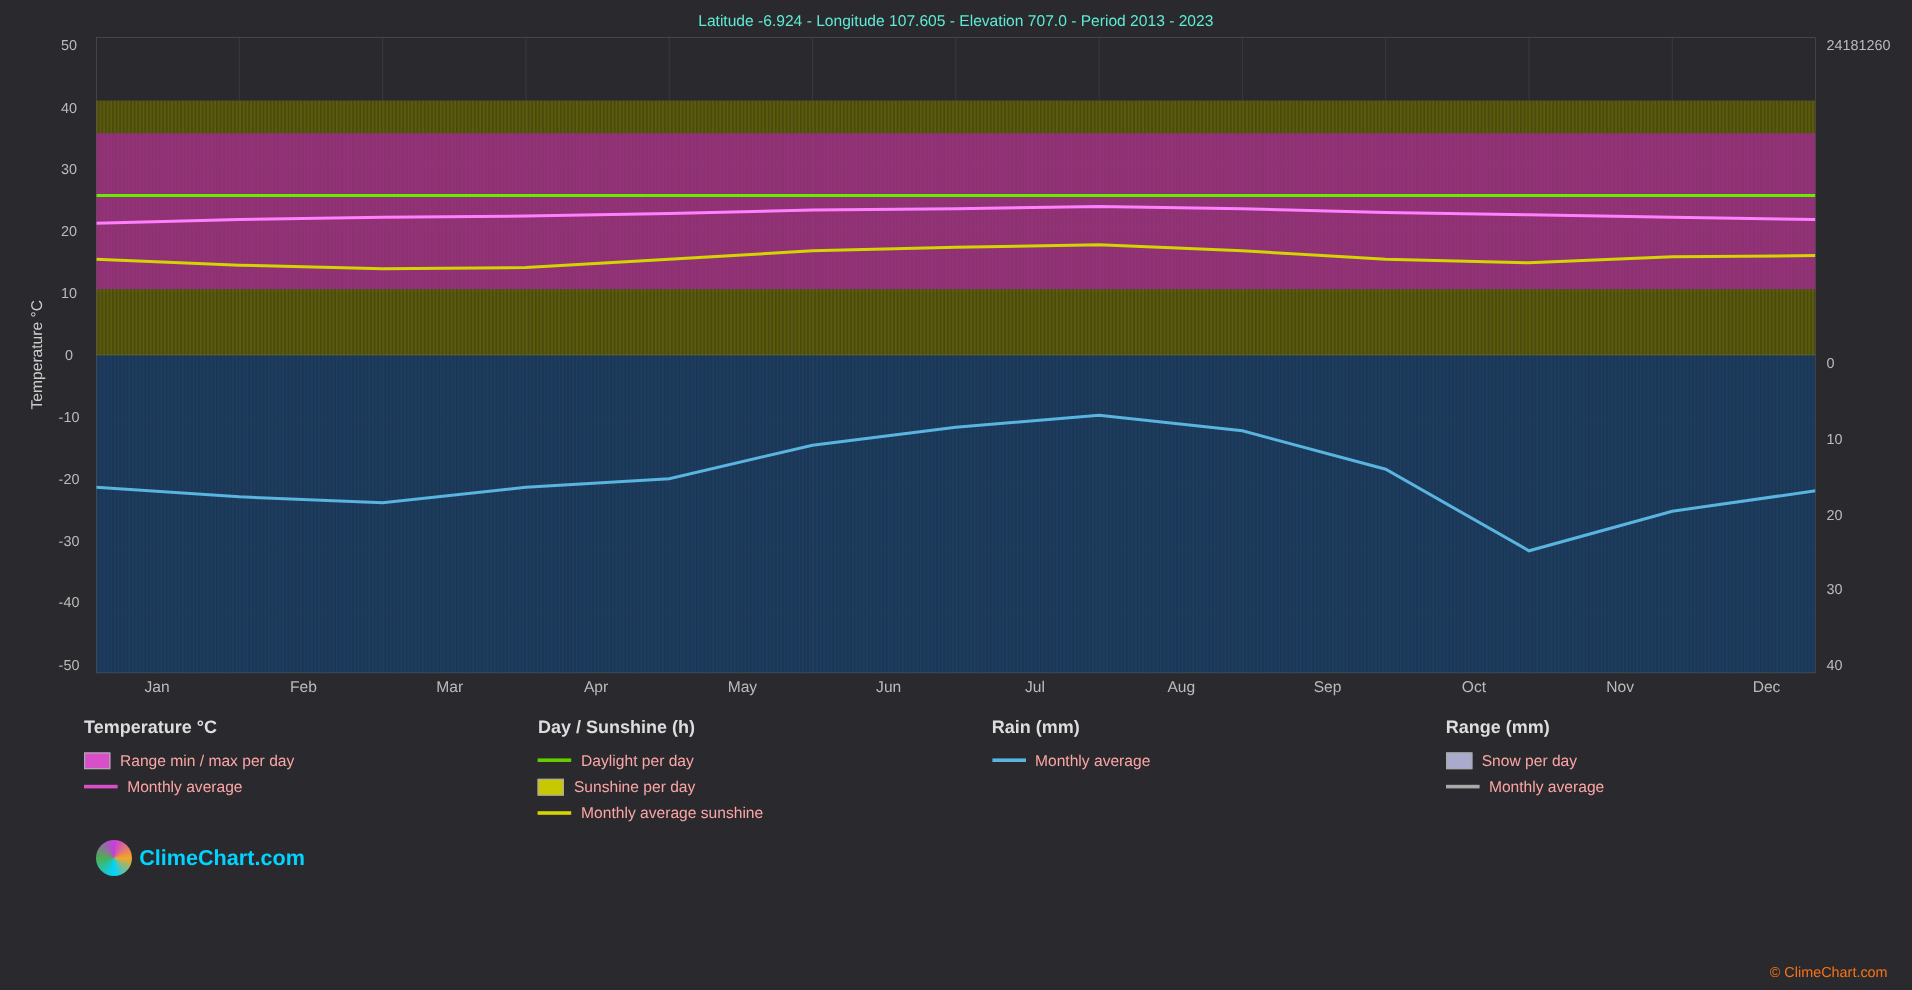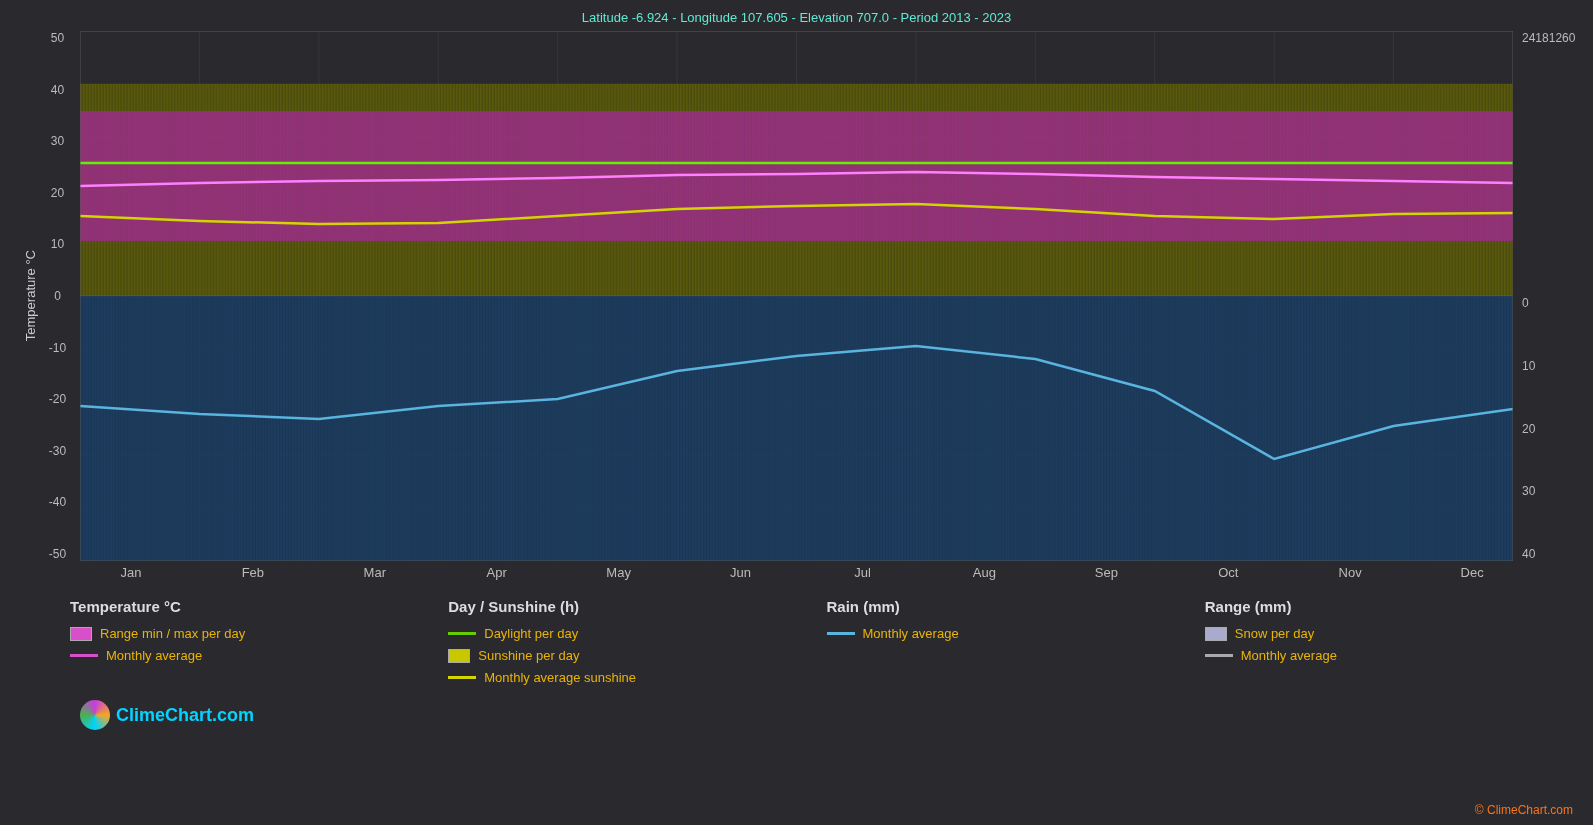--- a/index.html
+++ b/index.html
@@ -68,21 +68,21 @@
       color: #ddd;
       font-size: 15px;
       font-weight: bold;
       margin-bottom: 4px;
     }
     .legend-item {
       display: flex;
       align-items: center;
       gap: 8px;
       font-size: 13px;
-      color: #eab308;
+      color: #fca5a5;
     }
     .legend-swatch {
       width: 22px;
       height: 14px;
       flex-shrink: 0;
     }
     .legend-line {
       width: 28px;
       height: 3px;
       flex-shrink: 0;

